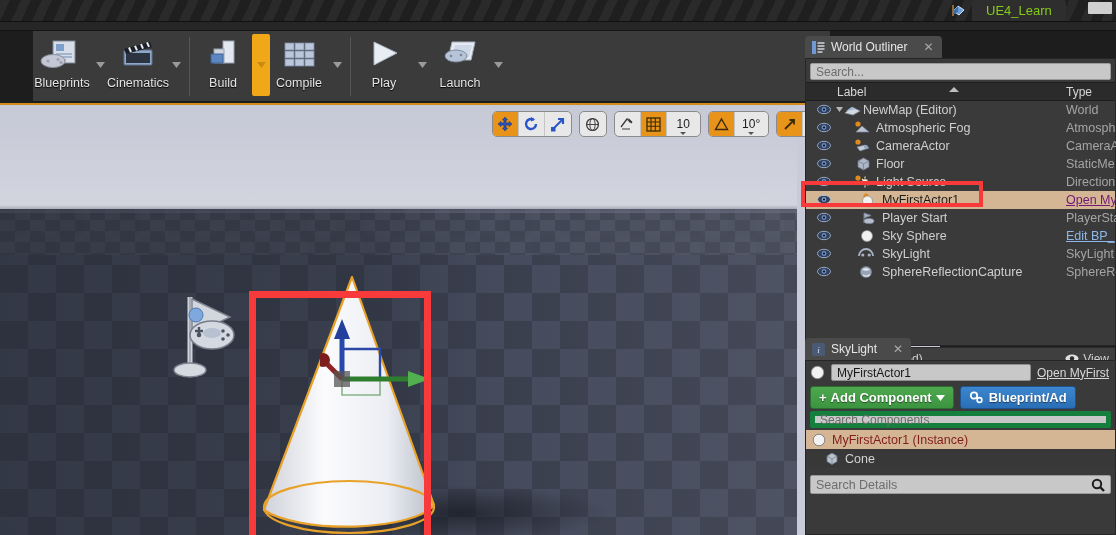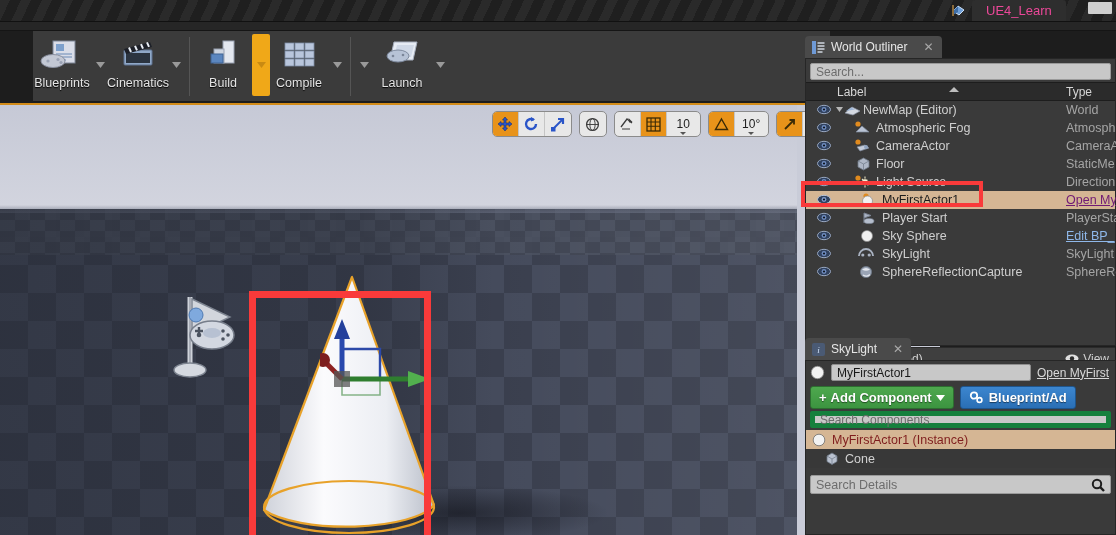--- a/index.html
+++ b/index.html
@@ -16,21 +16,21 @@
     position:absolute; left:0; top:0; width:1116px; height:22px;
     background:
       repeating-linear-gradient(115deg,
         #2a2a2a 0px, #2a2a2a 9px,
         #1f1f1f 9px, #1f1f1f 19px);
     border-bottom:1px solid #111;
   }
   .proj-tab {
     position:absolute; left:972px; top:0px; height:21px;
     padding:0 14px; line-height:21px;
-    background:#2e2e2e; color:#ec4899; font-size:13px;
+    background:#2e2e2e; color:#84cc16; font-size:13px;
     border-radius:3px 3px 0 0;
     white-space:nowrap;
   }
   .proj-icon {
     position:absolute; left:950px; top:2px; width:17px; height:17px;
   }
   .win-btn {
     position:absolute; right:4px; top:2px; width:24px; height:12px;
     background:#cfcfcf; border-radius:1px;
   }
@@ -349,20 +349,28 @@
       <div class="tb-arrow">
         <svg width="9" height="6">
             <path d="M0 0 L9 0 L4.5 6 Z" fill="#9a9a9a"></path>
           </svg>
       </div>
     </div>
 
     <div class="tb-sep"></div>
 
     <div class="tb-group">
+      <div class="tb-item">
+        <span class="tb-ico">
+          <svg width="44" height="38" viewBox="0 0 44 38">
+            <path d="M12 5 L35 16 L12 28 Z" fill="#e9edf4" stroke="#aab3c2"></path>
+          </svg>
+        </span>
+        <span class="tb-label">Play</span>
+      </div>
       <div class="tb-arrow">
         <svg width="9" height="6">
             <path d="M0 0 L9 0 L4.5 6 Z" fill="#9a9a9a"></path>
           </svg>
       </div>
     </div>
 
     <div class="tb-group">
       <div class="tb-item">
         <span class="tb-ico">

